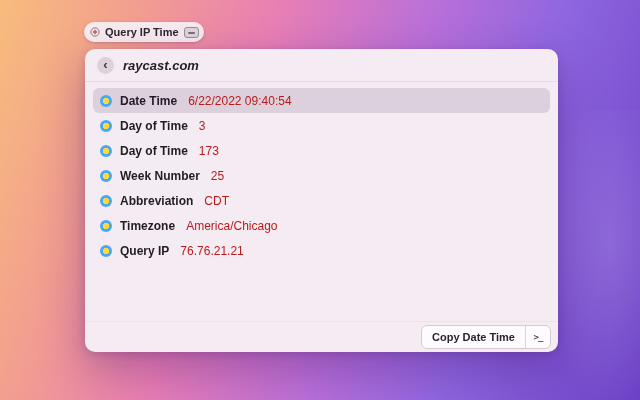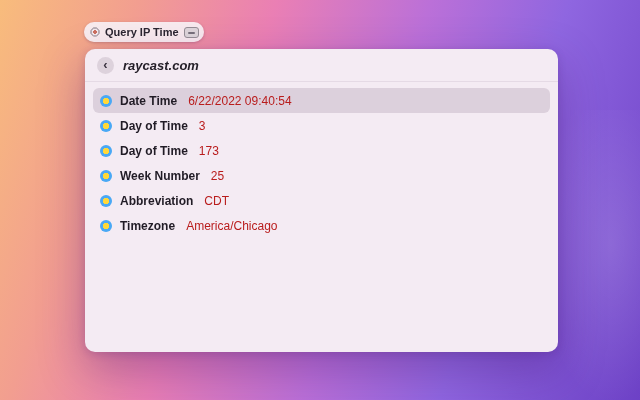--- a/index.html
+++ b/index.html
@@ -133,15 +133,27 @@
       <div class="row">
     <span class="row-icon"></span>
     <span class="row-label">Abbreviation</span>
     <span class="row-value">CDT</span>
   </div>
       <div class="row">
     <span class="row-icon"></span>
     <span class="row-label">Timezone</span>
     <span class="row-value">America/Chicago</span>
   </div>
+      <div class="row">
+    <span class="row-icon"></span>
+    <span class="row-label">Query IP</span>
+    <span class="row-value">76.76.21.21</span>
+  </div>
     </div>
 
+  <div class="footer">
+    <div class="action-group">
+      <div class="action-primary">Copy Date Time</div>
+      <div class="action-sep"></div>
+      <div class="action-terminal">&gt;_</div>
+    </div>
+  </div>
 </div>
 
 </body></html>

